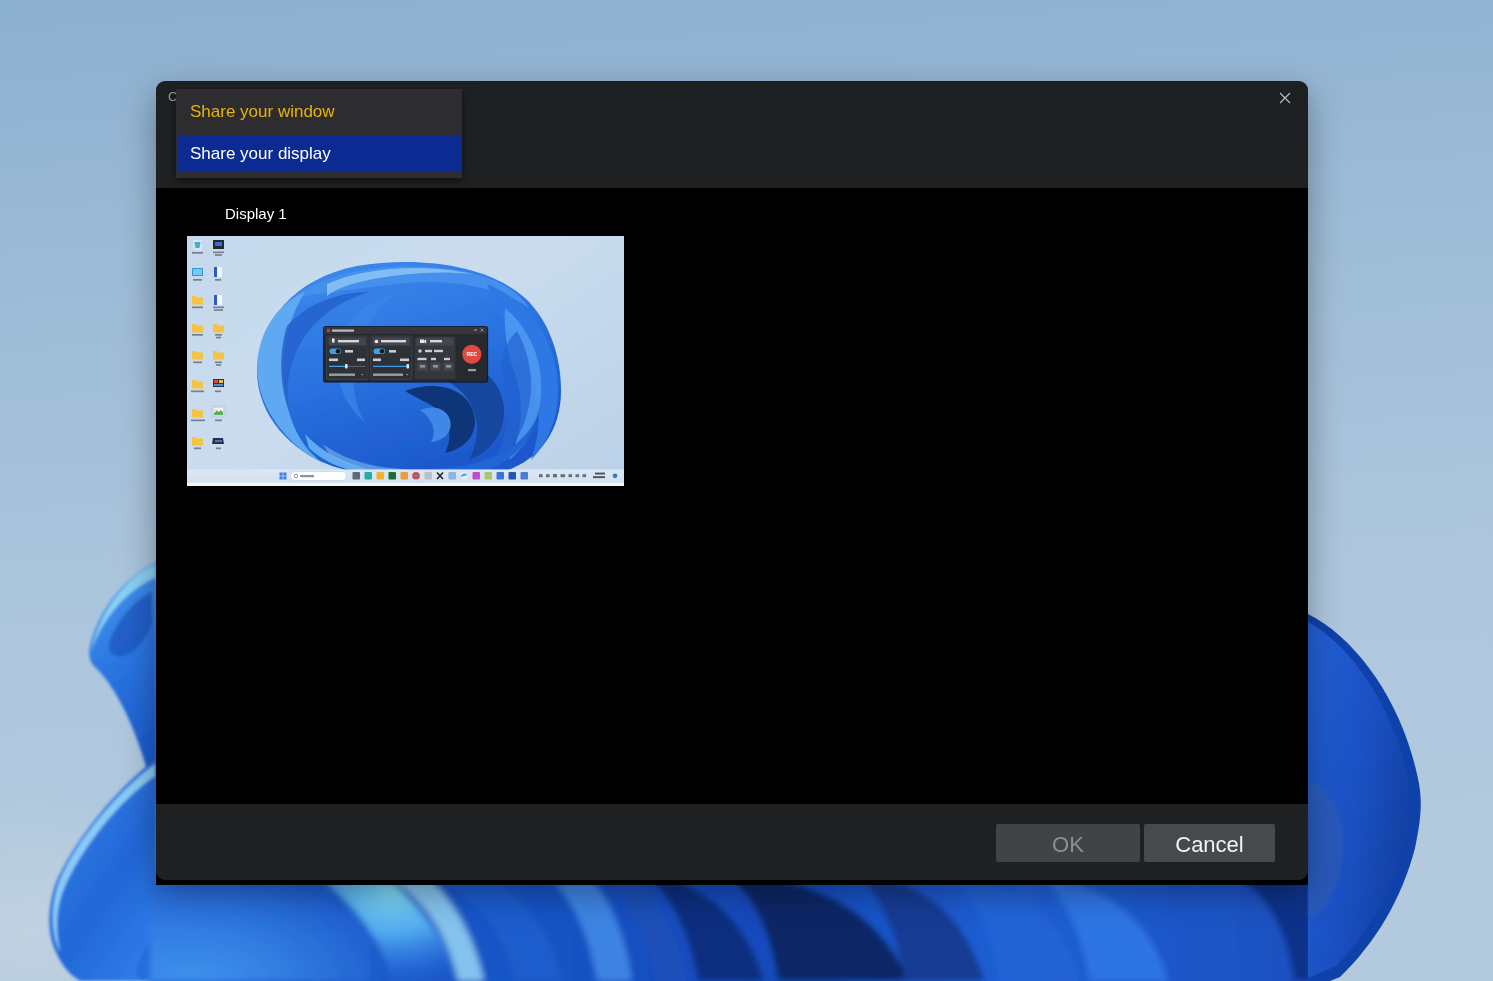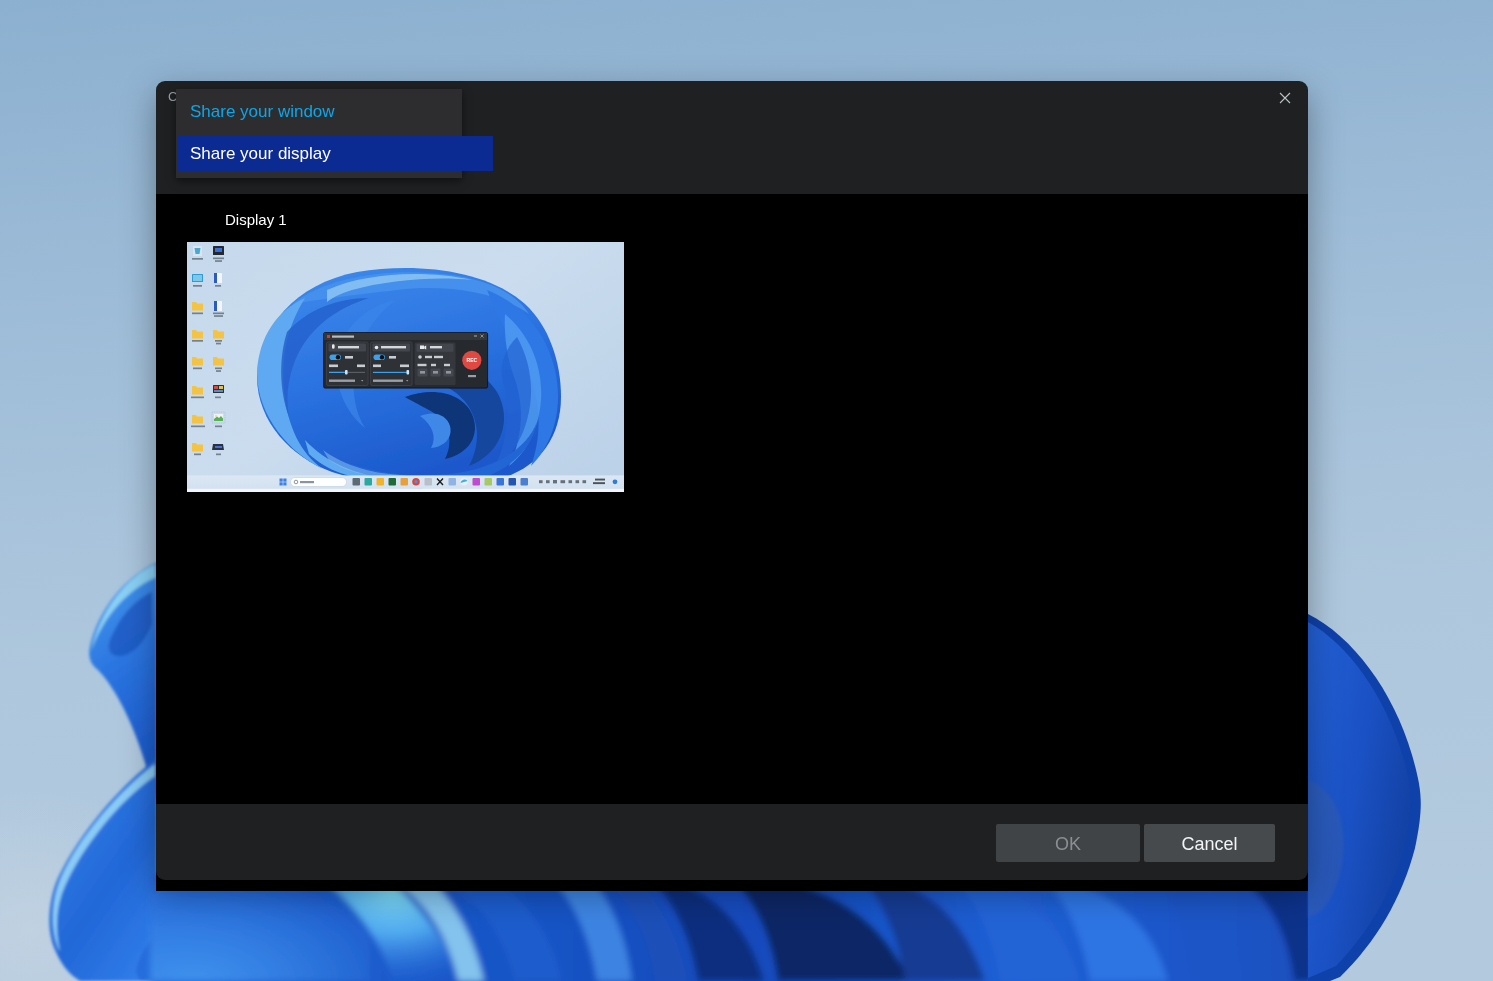--- a/index.html
+++ b/index.html
@@ -1,34 +1,34 @@
 <!DOCTYPE html>
 <html><head>
 <meta charset="utf-8">
 <style>
   html,body{margin:0;padding:0;width:1493px;height:981px;overflow:hidden;background:#a9c4dc;
     font-family:"Liberation Sans", sans-serif;-webkit-font-smoothing:antialiased;}
   #stage{position:relative;width:1493px;height:981px;overflow:hidden;}
   #wall{position:absolute;left:0;top:0;}
   #dialog{position:absolute;left:156px;top:81px;width:1152px;height:799px;
     background:#1e2022;border-radius:9px;box-shadow:0 12px 34px rgba(0,0,0,.35);}
-  #content{position:absolute;left:0;top:107px;width:1152px;height:697px;background:#000;margin-top:6px;}
+  #content{position:absolute;left:0;top:107px;width:1152px;height:697px;background:#000;}
   #footer{position:absolute;left:0;top:723px;width:1152px;height:76px;background:#1e2022;border-radius:0 0 9px 9px;}
   #title{position:absolute;left:12px;top:8px;color:#9aa0a6;font-size:13px;white-space:nowrap;}
   #dropdown{position:absolute;left:20px;top:8px;width:286px;height:89px;background:#2d2d2f;
     box-shadow:0 3px 8px rgba(0,0,0,.5);}
-  .opt1{position:absolute;left:0px;top:0px;width:286px;height:45px;background:#2d2d2f;color:#0ea5e9;
+  .opt1{position:absolute;left:0px;top:0px;width:286px;height:45px;background:#2d2d2f;color:#eab308;
     font-size:17px;line-height:45px;padding-left:14px;box-sizing:border-box;}
-  .opt2{position:absolute;left:1px;top:47px;width:316px;height:35px;background:#0b2a92;color:#ffffff;
+  .opt2{position:absolute;left:1px;top:47px;width:284px;height:35px;background:#0b2a92;color:#ffffff;
     font-size:17px;line-height:35px;padding-left:13px;box-sizing:border-box;}
   #xbtn{position:absolute;right:13px;top:7px;width:20px;height:20px;color:#c7c9cb;font-size:16px;
     line-height:20px;text-align:center;}
   #display1{position:absolute;left:69px;top:17px;color:#fff;font-size:15px;}
   #thumb{position:absolute;left:31px;top:48px;width:437px;height:250px;}
-  .btn{position:absolute;top:743px;width:144px;height:38px;font-size:18px;text-align:center;
+  .btn{position:absolute;top:743px;width:144px;height:38px;font-size:22px;text-align:center;
     line-height:41px;border-radius:2px;}
   #ok{left:840px;background:#414447;color:#8b8f93;}
   #cancel{left:988px;background:#464a4d;color:#f2f4f6;width:131px;}
 </style>
 </head>
 <body>
 <div id="stage">
   <svg id="wall" width="1493" height="981" viewBox="0 0 1493 981">
     <defs>
       <linearGradient id="sky" x1="0" y1="0" x2="0.1" y2="1">

